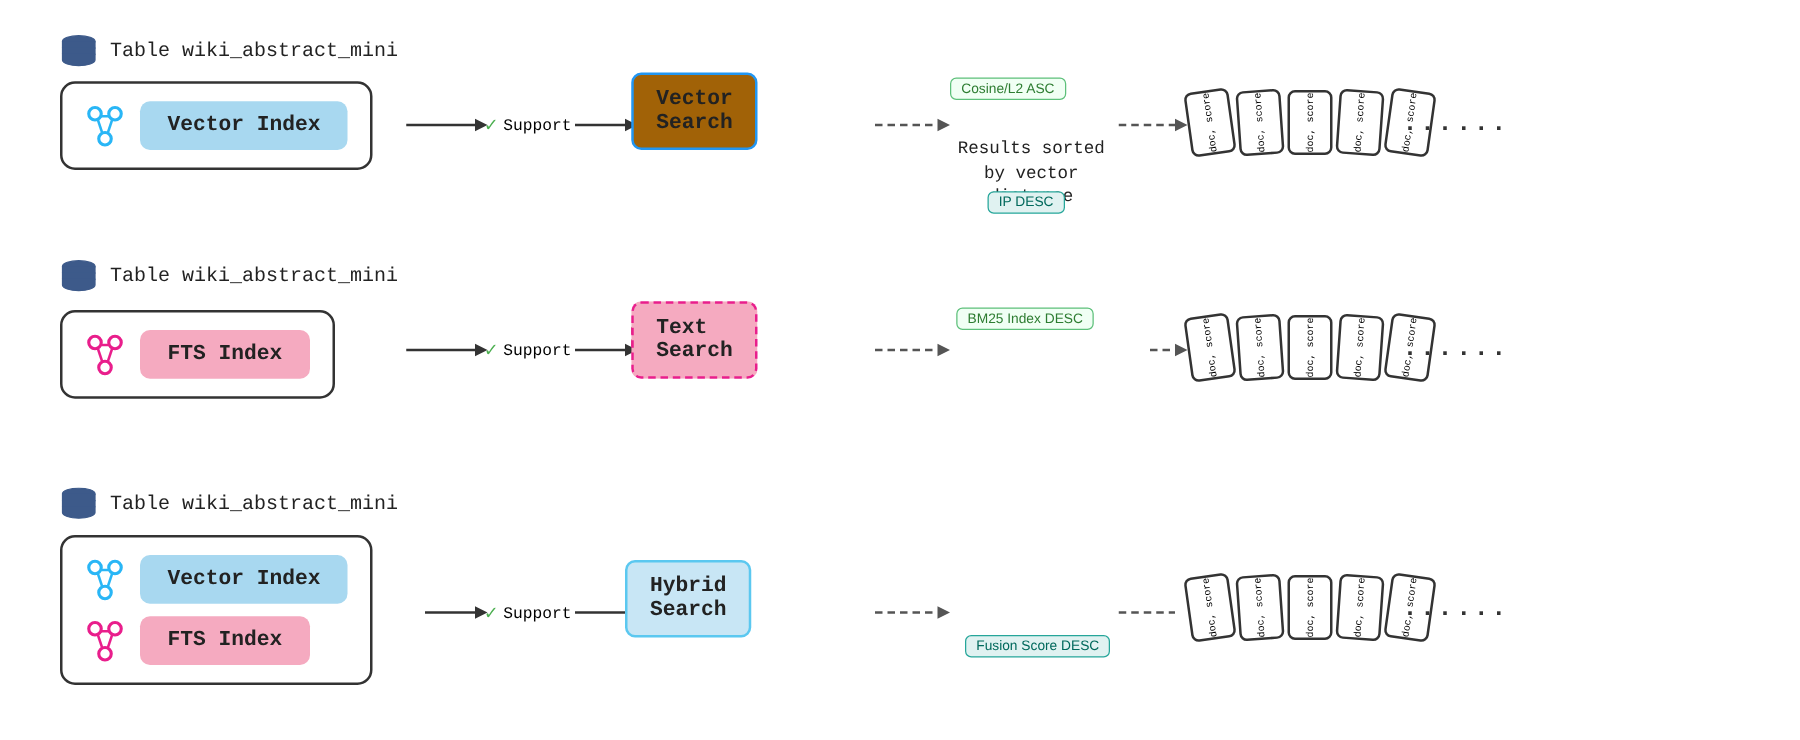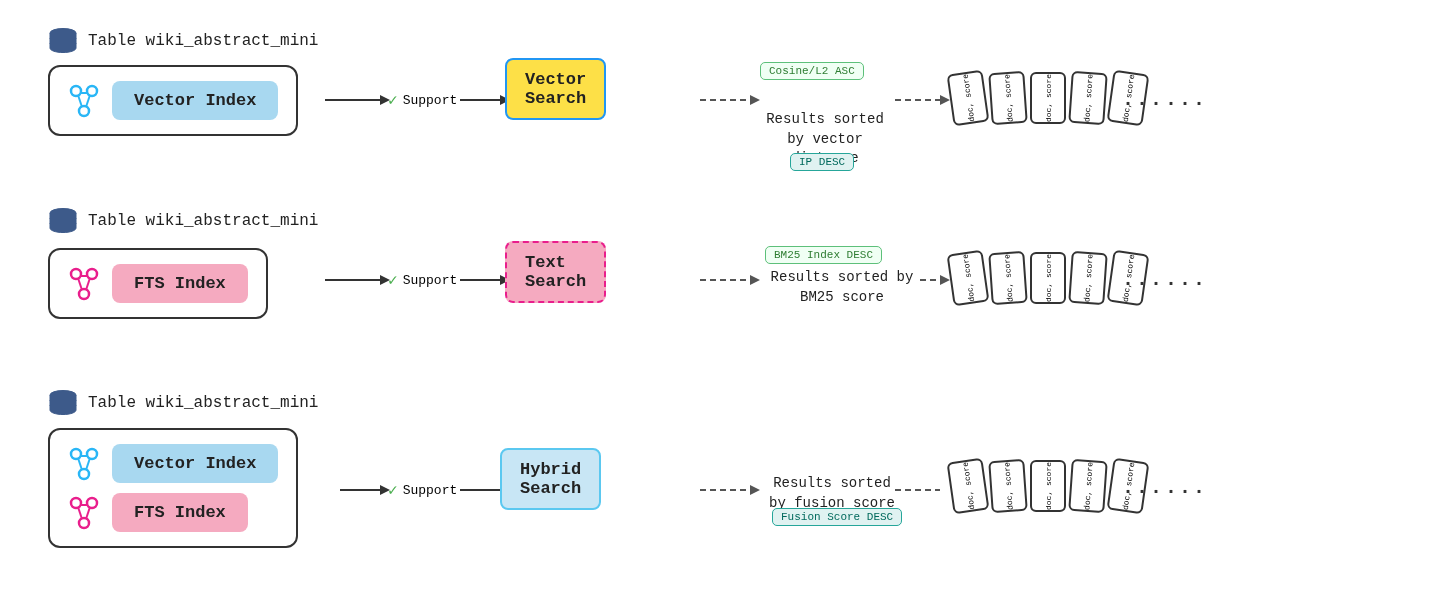--- a/index.html
+++ b/index.html
@@ -47,21 +47,21 @@
       border-radius: 8px;
       padding: 10px 18px;
       font-size: 17px;
       font-weight: 700;
       font-family: 'Courier New', monospace;
       display: flex;
       align-items: center;
       gap: 8px;
     }
     .vector-search-box {
-      background: #fde047;
+      background: #a16207;
       border: 2px solid #2196f3;
       color: #222;
     }
     .text-search-box {
       background: #f5aac0;
       border: 2px dashed #e91e8c;
       color: #222;
     }
     .hybrid-search-box {
       background: #c8e6f5;
@@ -79,21 +79,21 @@
       line-height: 1.4;
     }
 
     
     .badge {
       position: absolute;
       border: 1.5px solid #5dc07a;
       border-radius: 5px;
       padding: 2px 8px;
       font-size: 11px;
-      font-family: Liberation Mono, monospace;
+      font-family: Liberation Sans, sans-serif;
       color: #2e7d32;
       background: #f0fff4;
     }
     .badge-blue {
       border-color: #5dc07a;
       color: #2e7d32;
       background: #f0fff4;
     }
     .badge-teal {
       border-color: #26a69a;
@@ -269,23 +269,20 @@
     <div style="border:2px dashed #c2185b; border-radius:4px; padding:2px 5px; font-size:17px; font-weight:bold; color:#c2185b; font-family:'Courier New',monospace;">T</div>
     <div class="search-box text-search-box">
       <span>Text Search</span>
     </div>
   </div>
 
   <div class="badge badge-blue" style="top:246px; left:765px;">
     <span>BM25 Index DESC</span>
   </div>
 
-  <div class="result-desc" style="top:268px; left:762px; width:160px;">
-    <span>Results sorted by BM25 score</span>
-  </div>
 
   <div style="position:absolute; top:252px; left:950px; display:flex; align-items:flex-end; gap:4px;">
     <div style="border:2px solid #333; border-radius:6px; background:#fff; width:36px; height:52px; display:flex; align-items:center; justify-content:center; transform:rotate(-8deg);">
       <span style="writing-mode:vertical-rl;transform:rotate(180deg);font-size:8px;font-family:'Courier New',monospace;">doc, score</span>
     </div>
     <div style="border:2px solid #333; border-radius:6px; background:#fff; width:36px; height:52px; display:flex; align-items:center; justify-content:center; transform:rotate(-4deg);">
       <span style="writing-mode:vertical-rl;transform:rotate(180deg);font-size:8px;font-family:'Courier New',monospace;">doc, score</span>
     </div>
     <div style="border:2px solid #333; border-radius:6px; background:#fff; width:36px; height:52px; display:flex; align-items:center; justify-content:center;">
       <span style="writing-mode:vertical-rl;transform:rotate(180deg);font-size:8px;font-family:'Courier New',monospace;">doc, score</span>
@@ -352,23 +349,20 @@
         <line x1="2" y1="11" x2="20" y2="11" stroke="#2196f3" stroke-width="2.2"></line>
         <line x1="4" y1="4" x2="18" y2="18" stroke="#2196f3" stroke-width="2.2"></line>
         <line x1="18" y1="4" x2="4" y2="18" stroke="#2196f3" stroke-width="2.2"></line>
       </svg>
     </div>
     <div class="search-box hybrid-search-box">
       <span>Hybrid Search</span>
     </div>
   </div>
 
-  <div class="result-desc" style="top:474px; left:762px; width:140px;">
-    <span>Results sorted by fusion score</span>
-  </div>
 
   <div class="badge badge-teal" style="top:508px; left:772px;">
     <span>Fusion Score DESC</span>
   </div>
 
   <div style="position:absolute; top:460px; left:950px; display:flex; align-items:flex-end; gap:4px;">
     <div style="border:2px solid #333; border-radius:6px; background:#fff; width:36px; height:52px; display:flex; align-items:center; justify-content:center; transform:rotate(-8deg);">
       <span style="writing-mode:vertical-rl;transform:rotate(180deg);font-size:8px;font-family:'Courier New',monospace;">doc, score</span>
     </div>
     <div style="border:2px solid #333; border-radius:6px; background:#fff; width:36px; height:52px; display:flex; align-items:center; justify-content:center; transform:rotate(-4deg);">

